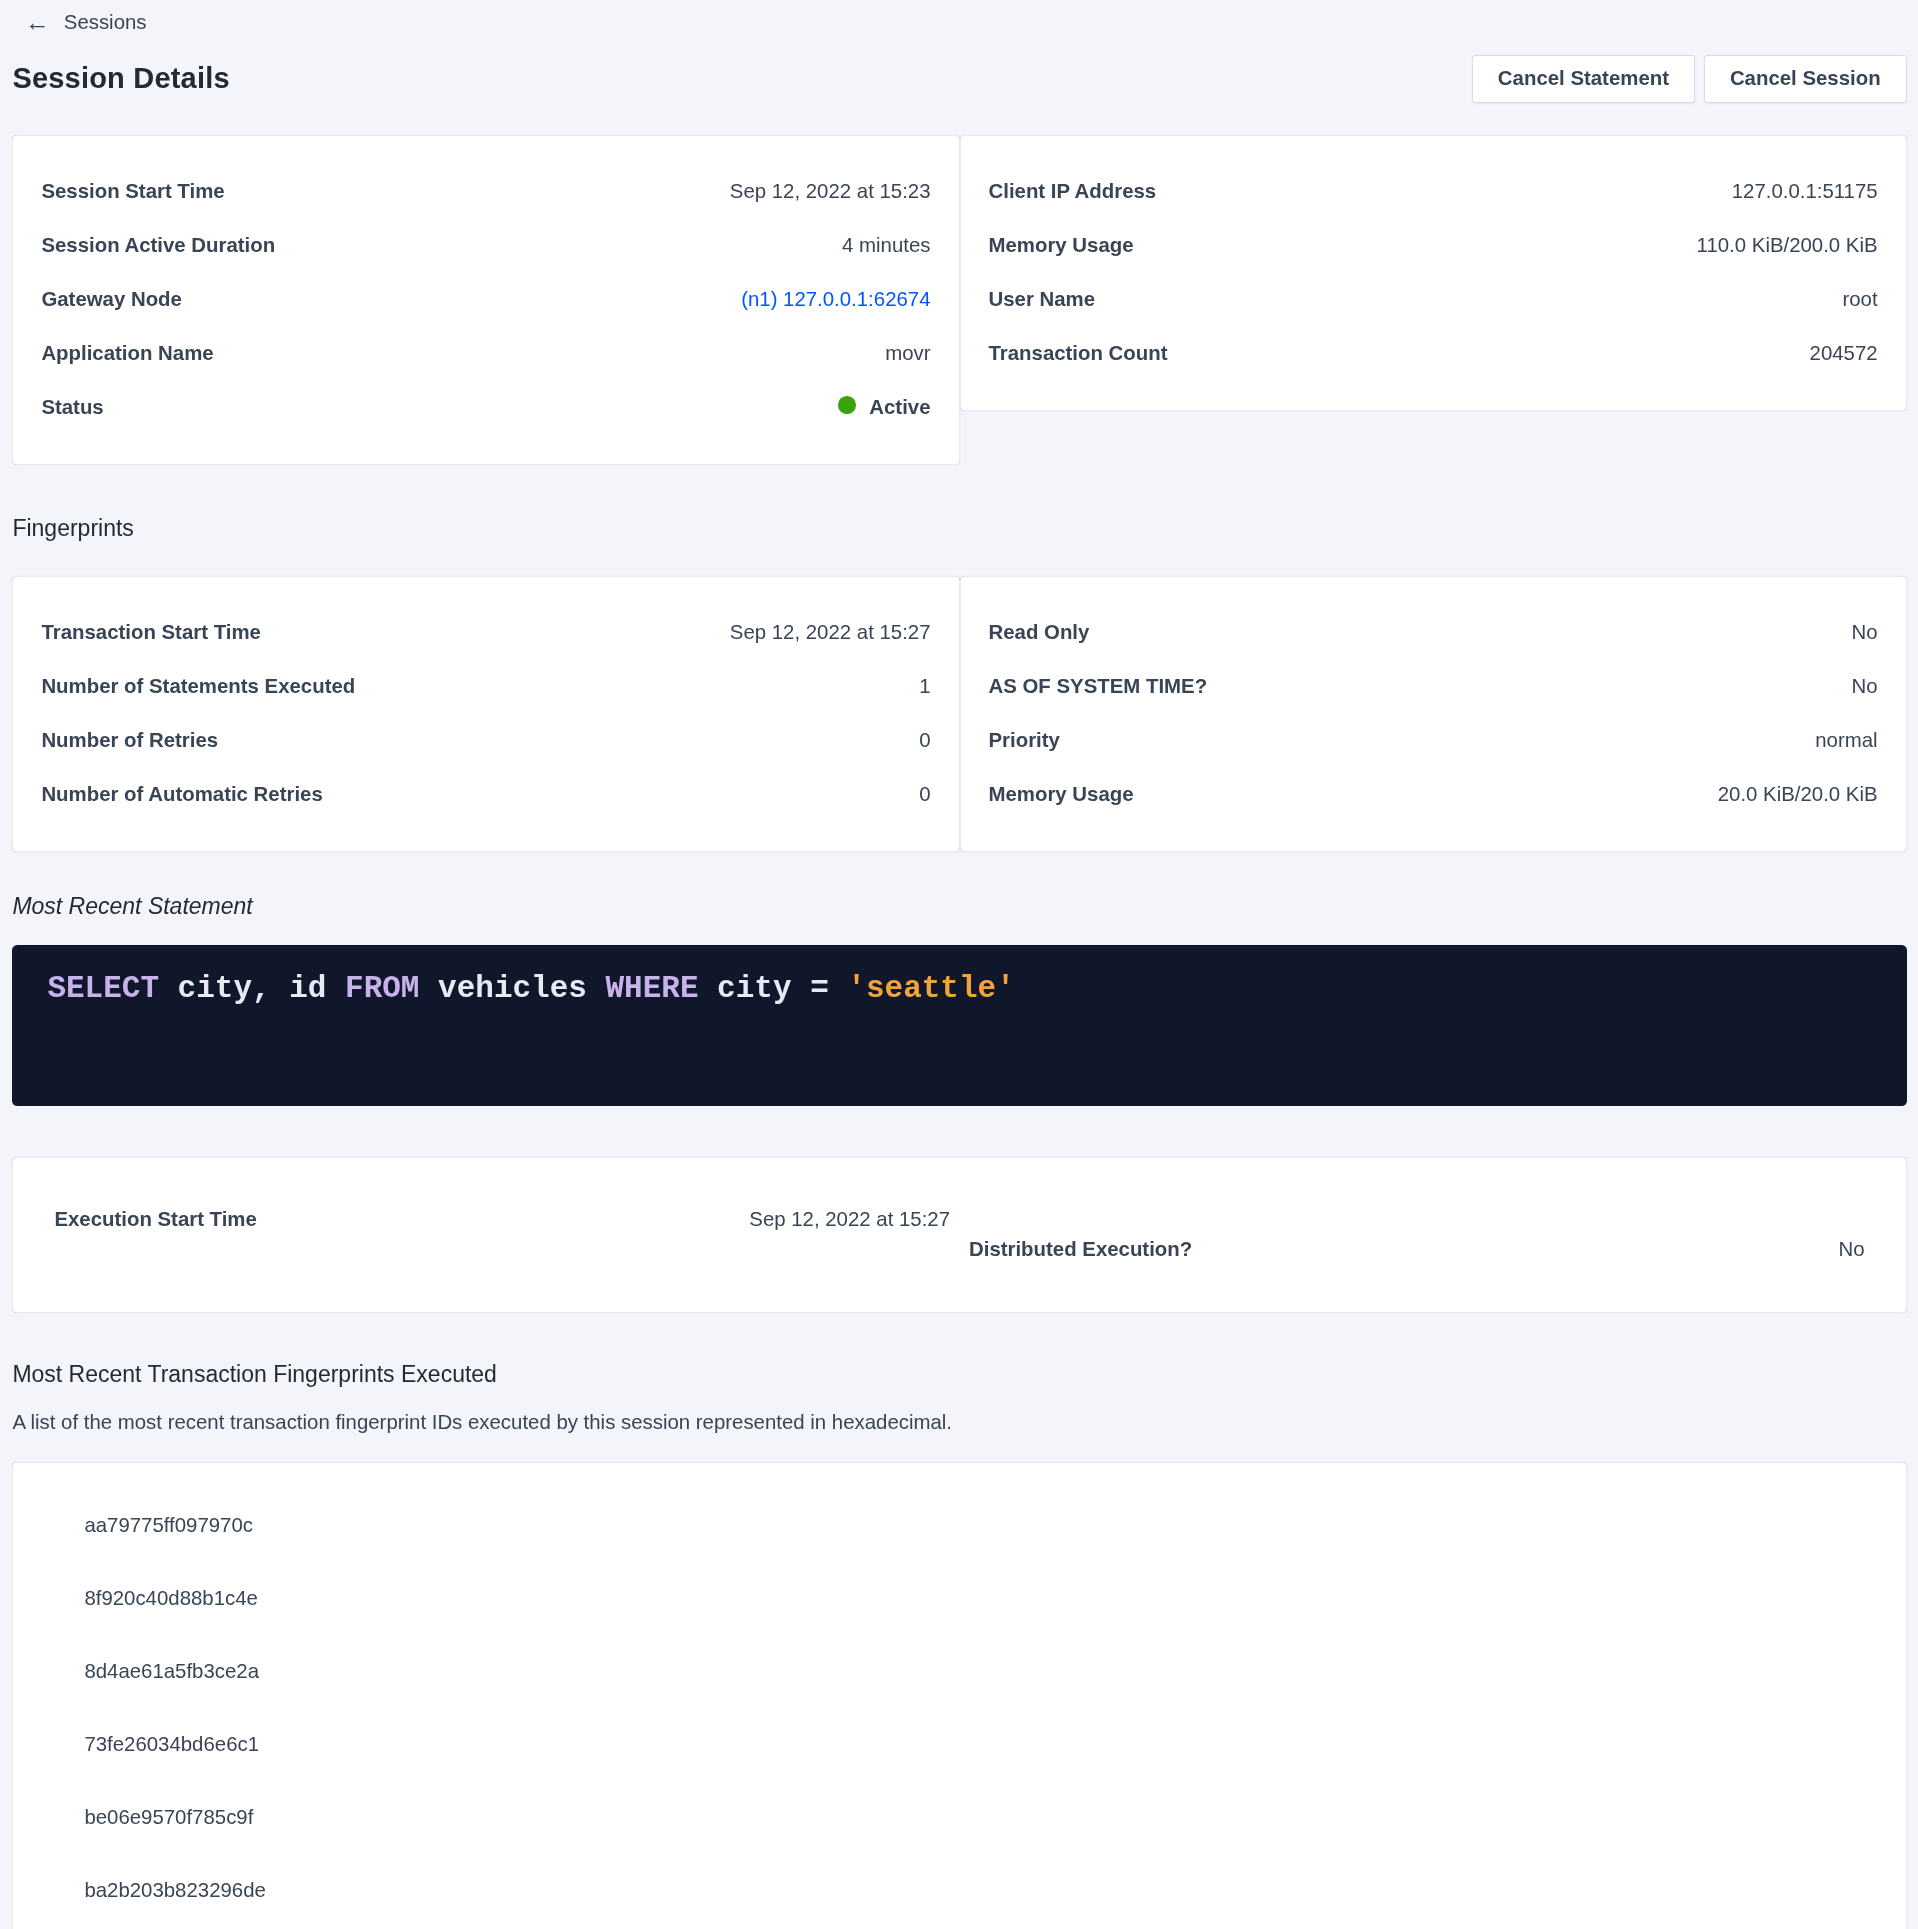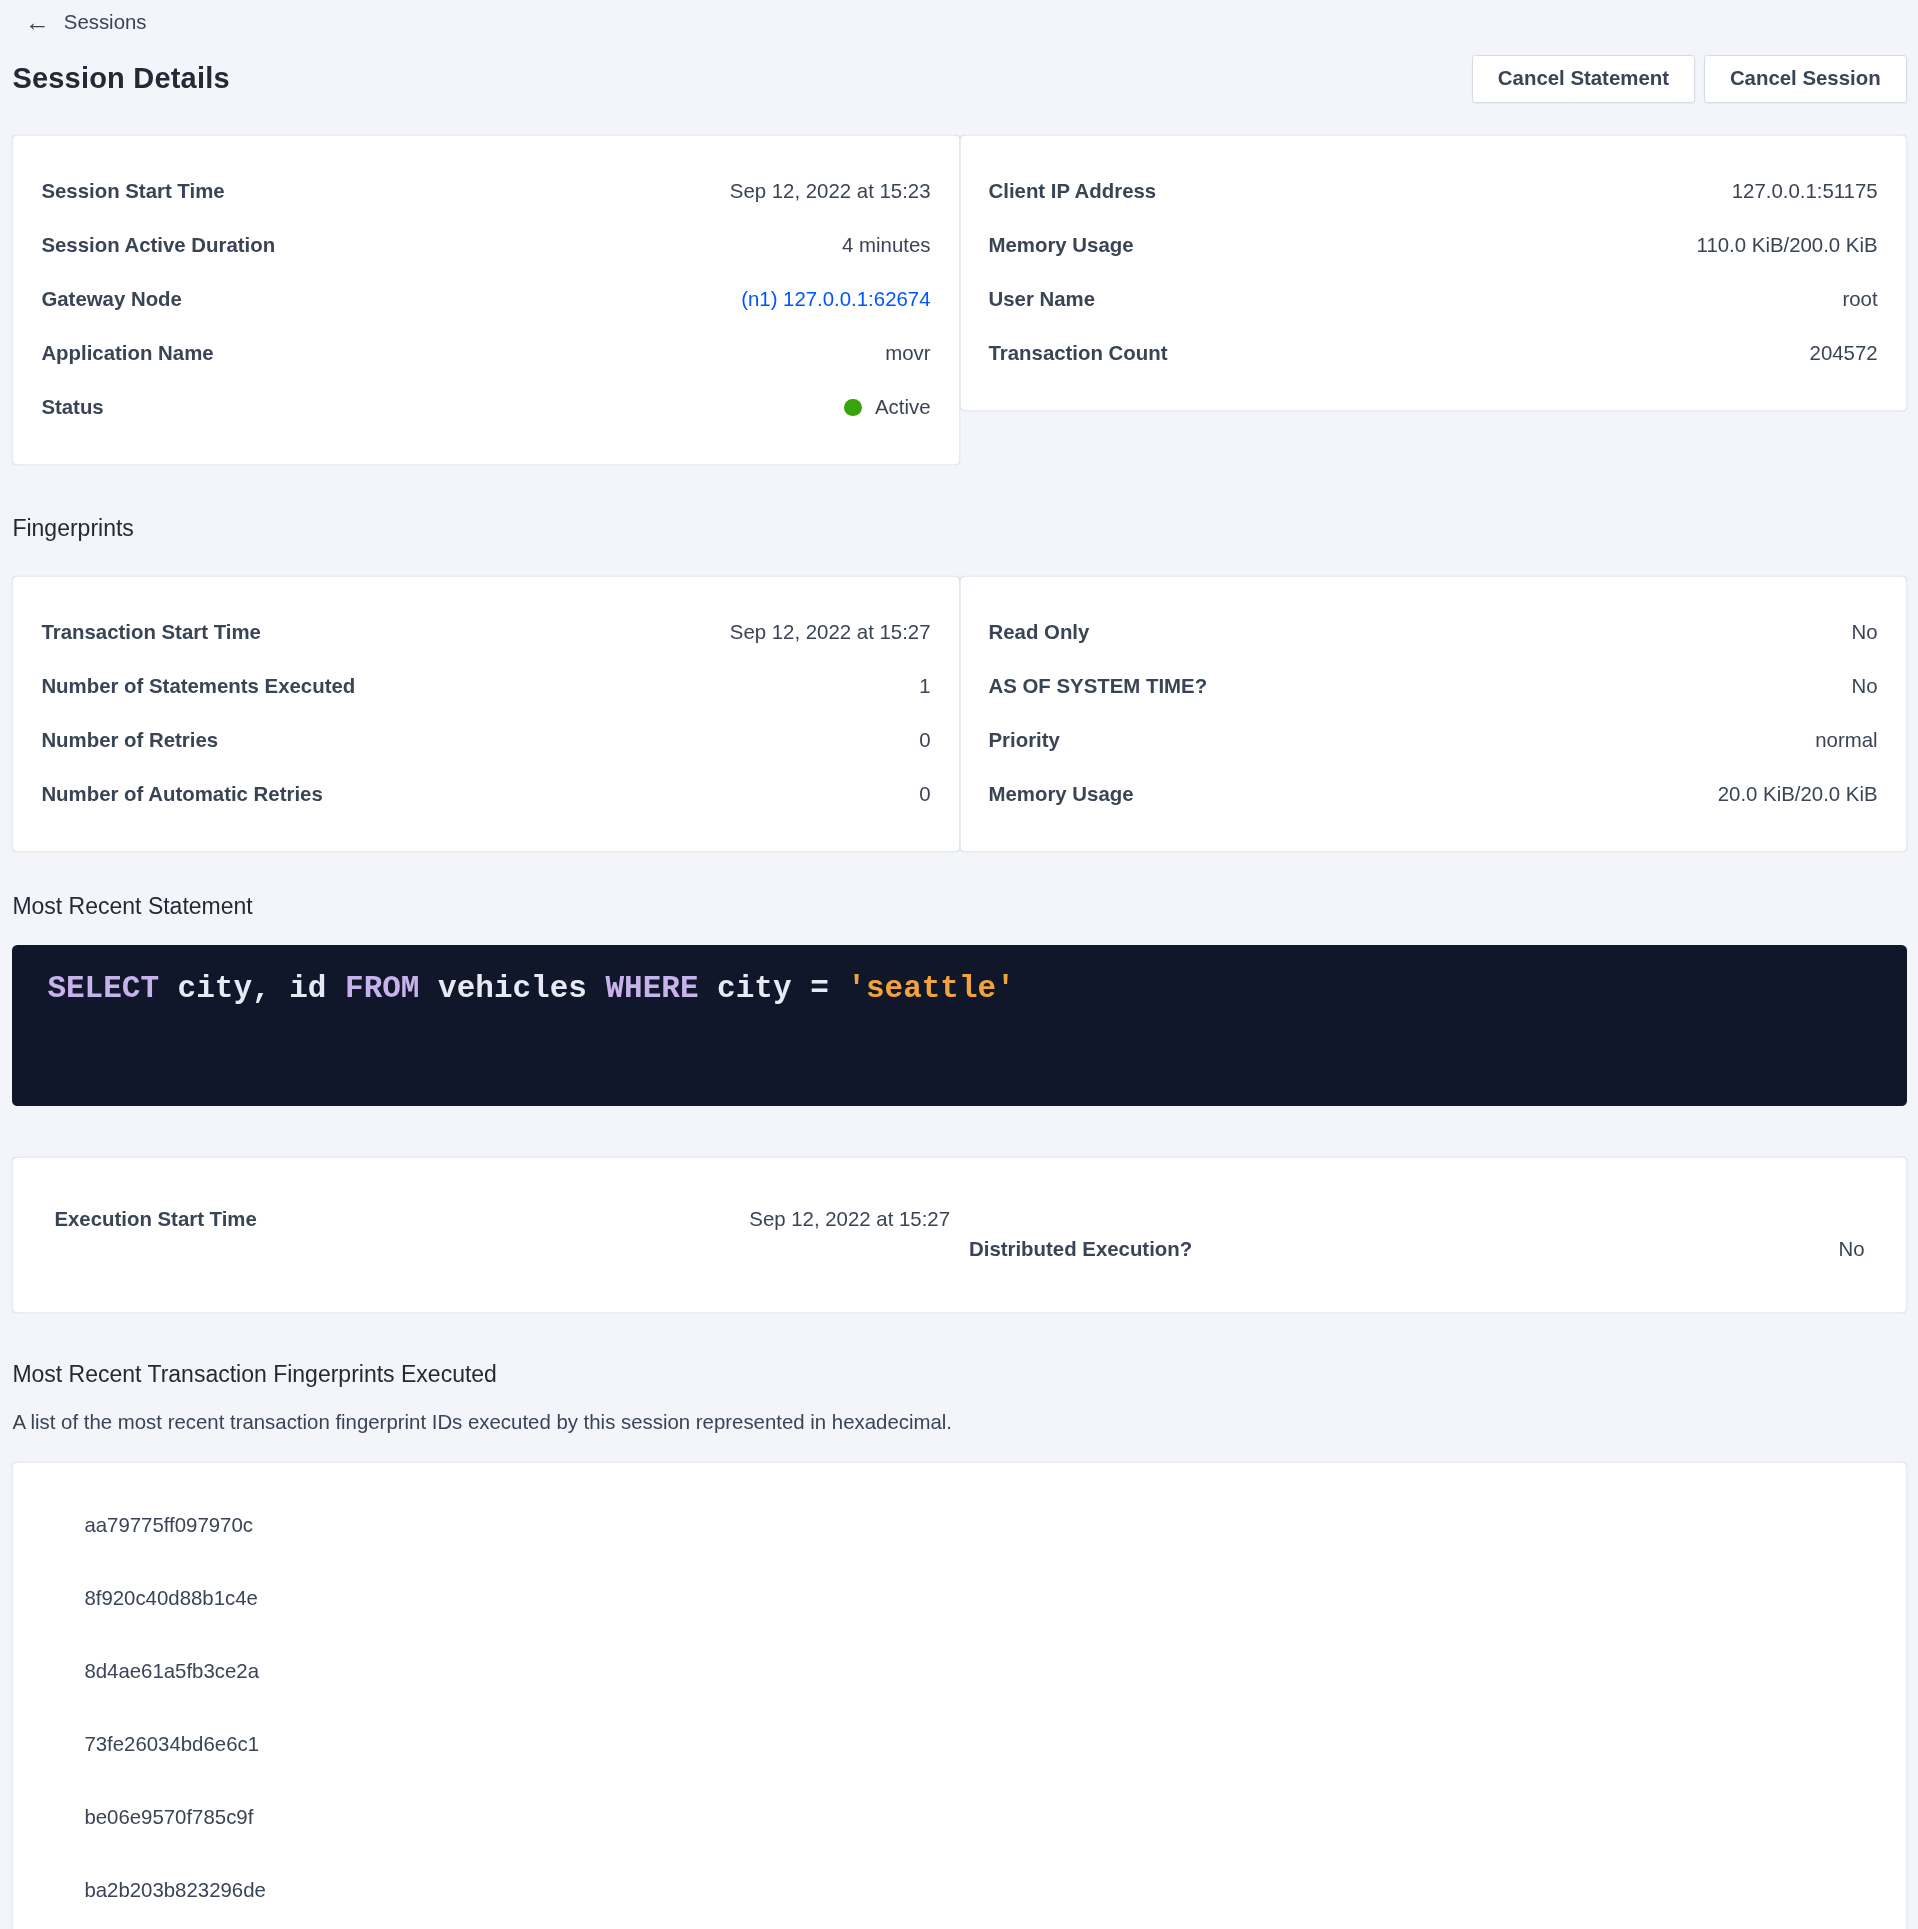--- a/index.html
+++ b/index.html
@@ -77,37 +77,37 @@
   .kv-row {
     display: flex;
     justify-content: space-between;
     align-items: center;
     height: 24px;
   }
   .kv-row + .kv-row { margin-top: 30px; }
   .kv-label { font-size: 20.4px; font-weight: 700; color: #394455; }
   .kv-value { font-size: 20.4px; font-weight: 400; color: #394455; }
   .link { color: #0055ff; text-decoration: none; cursor: pointer; }
-  .status-value { display: flex; align-items: center; gap: 13.3px; }
+  .status-value { display: flex; gap: 13.3px; font-weight: bold; }
   .status-dot {
     width: 17.7px; height: 17.7px;
     border-radius: 50%;
     background: #38a30b;
     display: inline-block;
   }
 
   
   .section-heading {
     margin: 50px 0 0 0;
     font-size: 23px;
     font-weight: 400;
     color: #242a35;
   }
   .cards-grid.tx { margin-top: 34px; }
-  .stmt-heading { margin-top: 41px; }
+  .stmt-heading { margin-top: 41px; font-style: italic; }
 
   
   .code-block {
     margin-top: 25px;
     height: 161px;
     background: #10172a;
     border-radius: 5.3px;
     padding: 26.6px 35px;
   }
   .sql-line {

